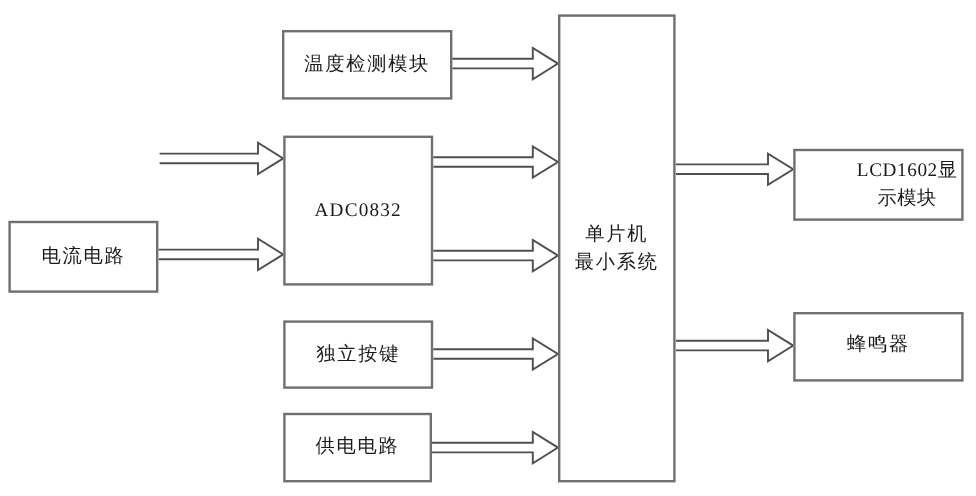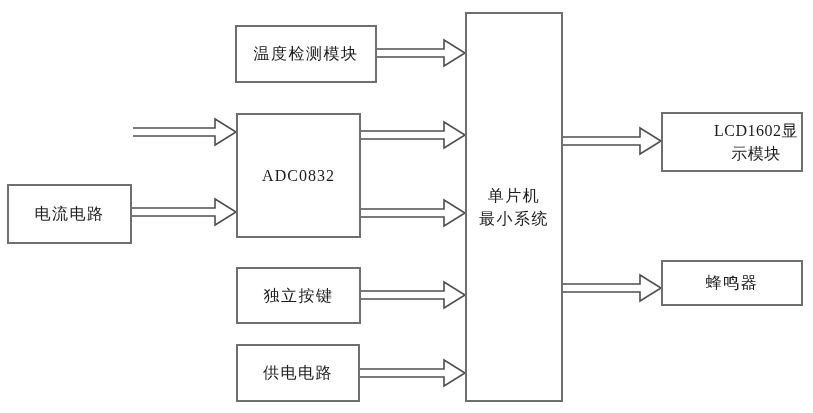--- a/index.html
+++ b/index.html
@@ -43,22 +43,22 @@
     line-height: 1.45;
     white-space: pre-line;
   }
   .block-temp    { left: 235px; top: 25px;  width: 142px; height: 58px;  }
   .block-voltage { left: 7px;   top: 105px; width: 126px; height: 58px;  }
   .block-current { left: 7px;   top: 184px; width: 125px; height: 60px;  }
   .block-adc     { left: 236px; top: 113px; width: 125px; height: 125px; letter-spacing: 1px; }
   .block-keys    { left: 236px; top: 267px; width: 125px; height: 57px;  }
   .block-power   { left: 236px; top: 344px; width: 124px; height: 58px;  }
   .block-mcu     { left: 465px; top: 12px;  width: 98px;  height: 390px; }
-  .block-lcd     { left: 661px; top: 112px; width: 142px; height: 60px;  letter-spacing: 0.5px; padding-left: 48px; }
-  .block-buzzer  { left: 661px; top: 260px; width: 142px; height: 46px;  }
+  .block-lcd     { left: 661px; top: 124px; width: 142px; height: 60px;  letter-spacing: 0.5px; padding-left: 48px; }
+  .block-buzzer  { left: 661px; top: 260px; width: 142px; height: 58px; font-family: Liberation Mono, monospace;  }
 </style>
 </head>
 <body>
 
 <div class="stage">
 
   <svg class="arrow-layer" viewBox="0 0 813 413" xmlns="http://www.w3.org/2000/svg">
     <path d="M361 49  H444 V40  L465 53  L444 66  V57  H361"></path>
     <path d="M133 128 H215 V119 L236 132 L215 145 V136 H133"></path>
     <path d="M132 208 H215 V199 L236 212 L215 225 V216 H132"></path>

